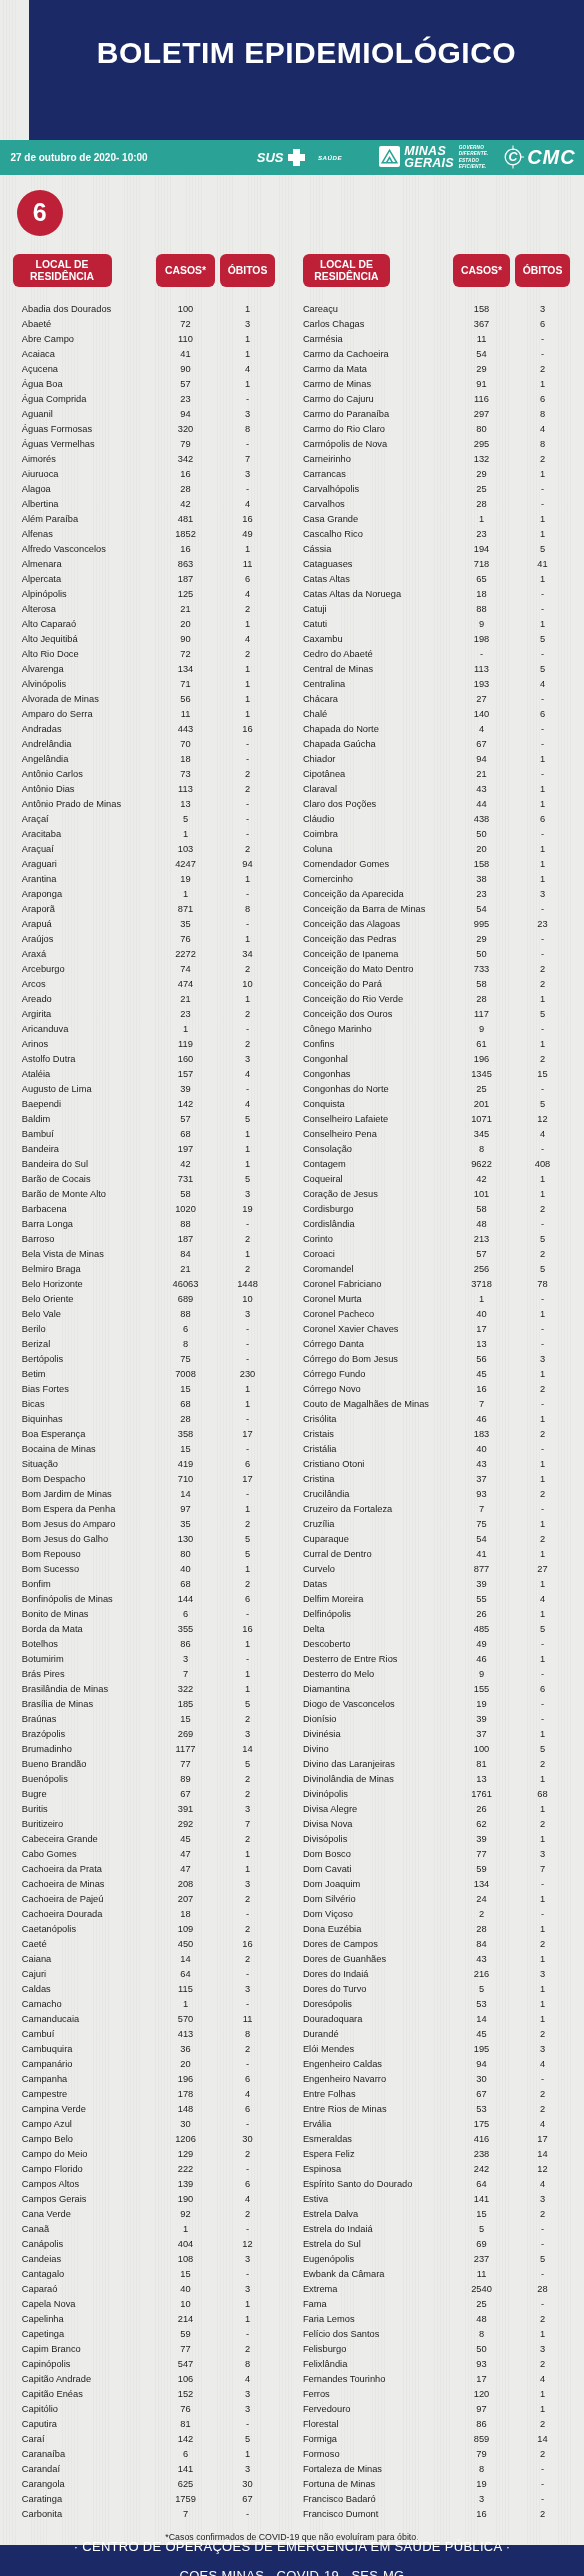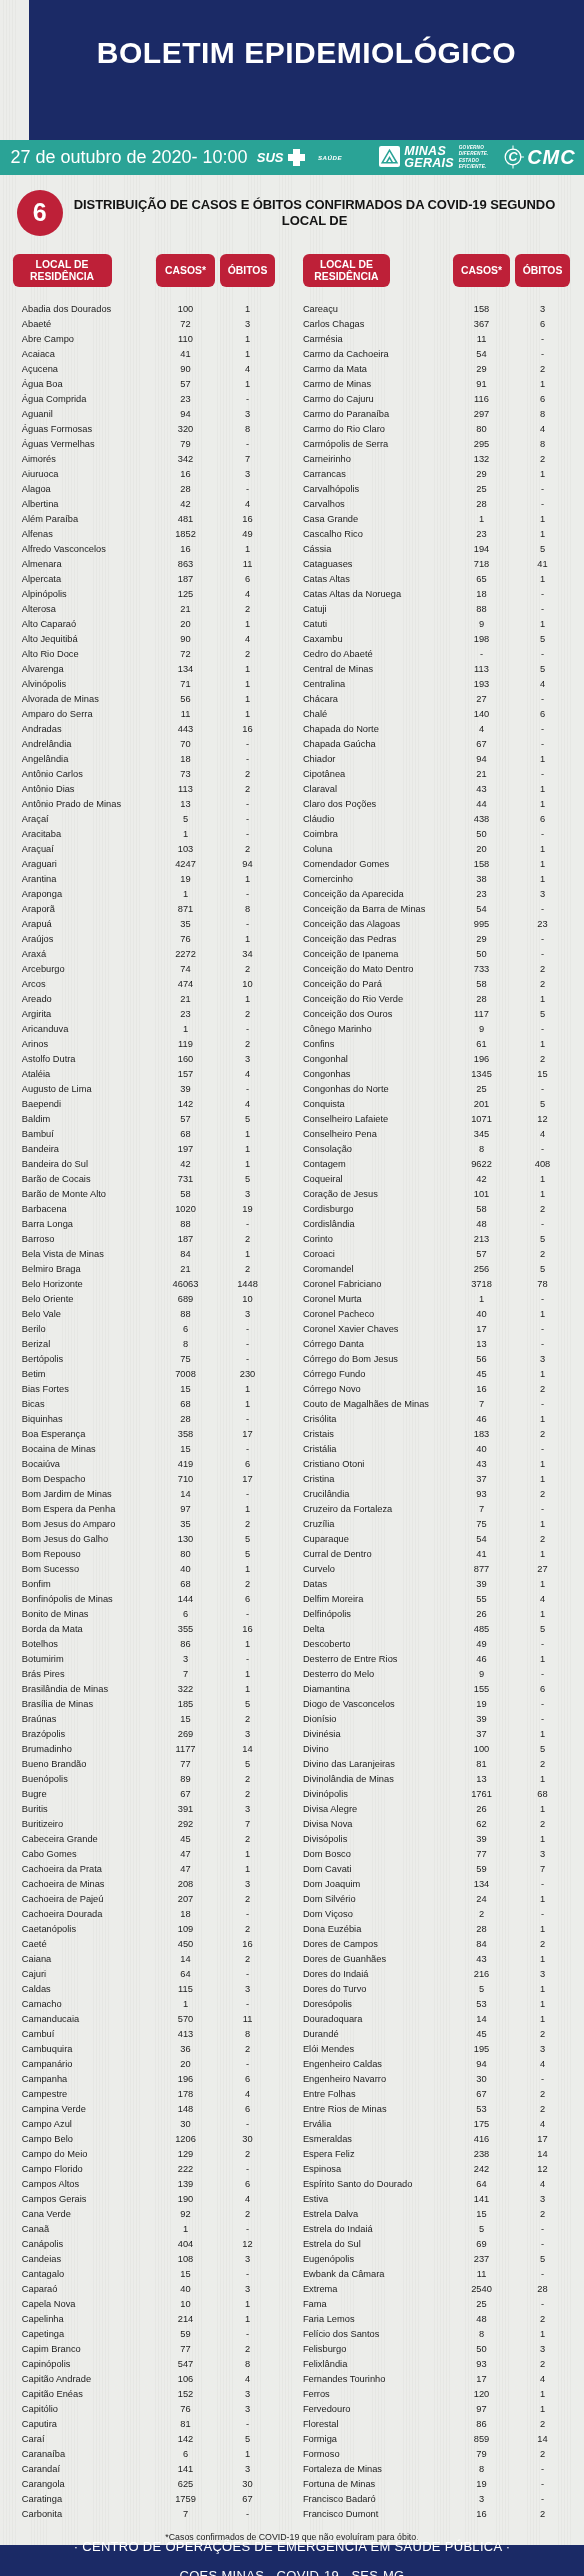--- a/index.html
+++ b/index.html
@@ -29,21 +29,21 @@
   }
   .navy-header .subtitle{
     margin-top:7.3px;font-size:15px;font-weight:700;white-space:nowrap;
   }
   
   .teal-bar{
     height:35px;background:var(--teal);color:#fff;
     display:flex;align-items:center;justify-content:space-between;
     padding:0 8.3px 0 10.4px;
   }
-  .date{font-size:18px;font-weight:400;white-space:nowrap;}
+  .date{font-size:10px;font-weight:700;white-space:nowrap;}
   .logos{display:flex;align-items:center;gap:12.5px;font-style:italic;}
   .sus{display:flex;align-items:center;gap:4.2px;font-size:13px;font-weight:800;}
   .cross{width:17.7px;height:17.7px;position:relative;flex:0 0 auto;}
   .cross::before{content:"";position:absolute;left:5.7px;top:0;width:6.2px;height:17.7px;background:#fff;}
   .cross::after{content:"";position:absolute;top:5.7px;left:0;width:17.7px;height:6.2px;background:#fff;}
   .saude{font-size:6.2px;font-weight:700;letter-spacing:0.5px;}
   .mg{display:flex;align-items:center;gap:4.7px;padding-left:24px;}
   .mg-stack{display:flex;flex-direction:column;font-size:12.5px;font-weight:800;line-height:.95;letter-spacing:0.3px;}
   .mg-tag{display:flex;flex-direction:column;font-size:4.7px;font-weight:700;line-height:1.3;letter-spacing:0.2px;}
   .cmc{display:flex;align-items:center;gap:2.1px;}
@@ -134,21 +134,20 @@
       <span class="cmc-label">CMC</span>
     </div>
   </div>
 </div>
 
 <div class="section-head">
   <div class="badge">
     <span>6</span>
   </div>
   <div class="section-title">
-    <div>DISTRIBUIÇÃO DE CASOS E ÓBITOS CONFIRMADOS DA COVID-19 SEGUNDO LOCAL DE</div>
   </div>
 </div>
 
 <div class="grid thead">
   <div>
       <div class="hbox local-l">LOCAL DE RESIDÊNCIA</div>
     </div>
   <div class="hbox numbox">CASOS*</div>
   <div class="hbox numbox">ÓBITOS</div>
   <div>
@@ -237,21 +236,21 @@
     <div class="cell num">8</div>
     <div class="cell name r">Carmo do Rio Claro</div>
     <div class="cell num">80</div>
     <div class="cell num">4</div>
   </div>
 
   <div class="grid trow">
     <div class="cell name">Águas Vermelhas</div>
     <div class="cell num">79</div>
     <div class="cell num">-</div>
-    <div class="cell name r">Carmópolis de Serra</div>
+    <div class="cell name r">Carmópolis de Nova</div>
     <div class="cell num">295</div>
     <div class="cell num">8</div>
   </div>
 
   <div class="grid trow">
     <div class="cell name">Aimorés</div>
     <div class="cell num">342</div>
     <div class="cell num">7</div>
     <div class="cell name r">Carneirinho</div>
     <div class="cell num">132</div>
@@ -846,21 +845,21 @@
   <div class="grid trow">
     <div class="cell name">Bocaina de Minas</div>
     <div class="cell num">15</div>
     <div class="cell num">-</div>
     <div class="cell name r">Cristália</div>
     <div class="cell num">40</div>
     <div class="cell num">-</div>
   </div>
 
   <div class="grid trow">
-    <div class="cell name">Bocaiúva</div>
+    <div class="cell name">Situação</div>
     <div class="cell num">419</div>
     <div class="cell num">6</div>
     <div class="cell name r">Cristiano Otoni</div>
     <div class="cell num">43</div>
     <div class="cell num">1</div>
   </div>
 
   <div class="grid trow">
     <div class="cell name">Bom Despacho</div>
     <div class="cell num">710</div>

